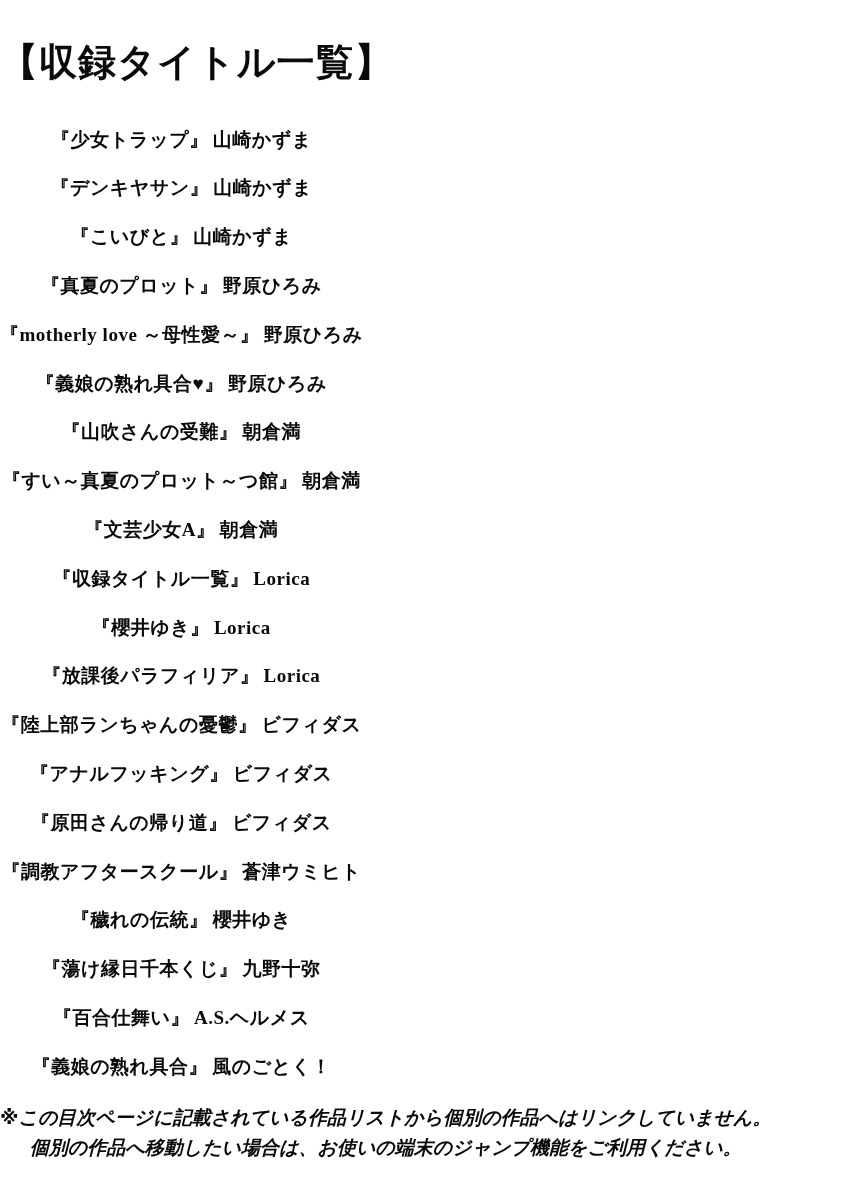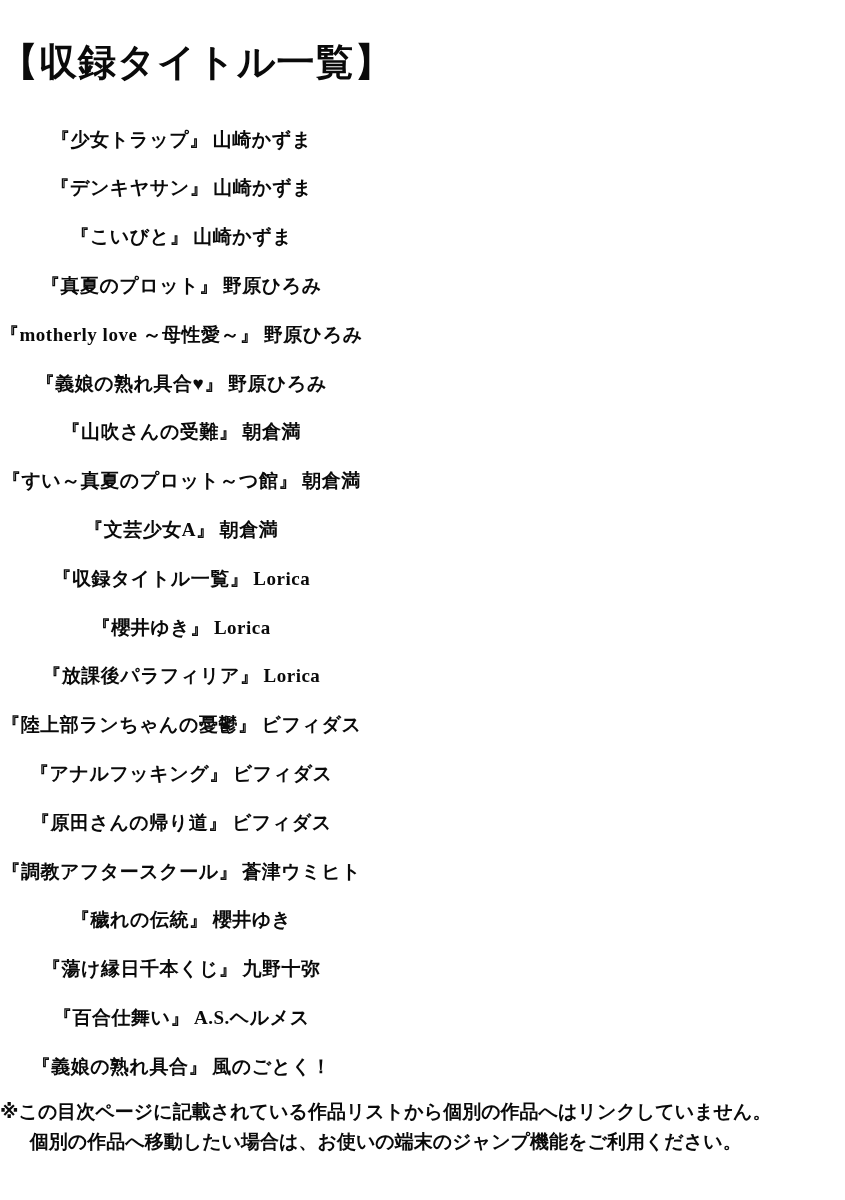--- a/index.html
+++ b/index.html
@@ -41,27 +41,28 @@
     font-weight: bold;
     line-height: 48.8px;
     height: 48.8px;
     white-space: nowrap;
     letter-spacing: 0.5px;
   }
   .entry-author {
     margin-left: 0.22em;
   }
   .note {
-    margin-top: 5px;
+    margin-top: 11px;
     font-family: "Liberation Sans", "DejaVu Sans", sans-serif;
     font-weight: bold;
     font-size: 19px;
     line-height: 30px;
     text-align: center;
     color: #0a0a0a;
+    font-style: italic;
   }
   .note-line {
     white-space: nowrap;
   }
 </style>
 </head>
 <body>
 
 <div class="page">
   <h1 class="heading">【収録タイトル一覧】</h1>

